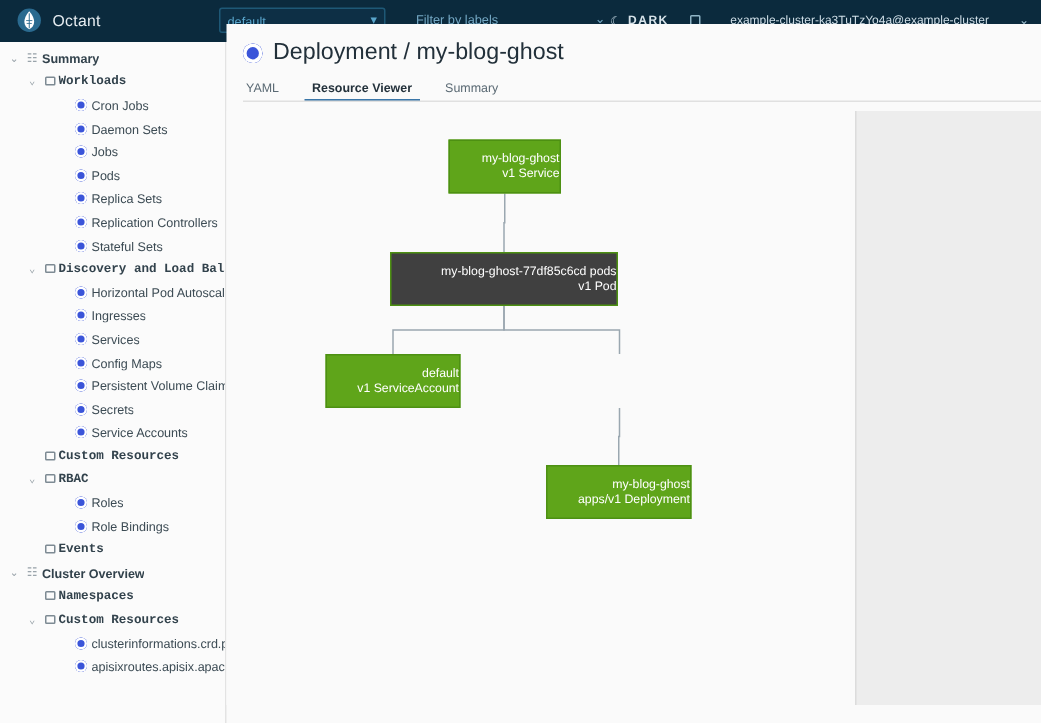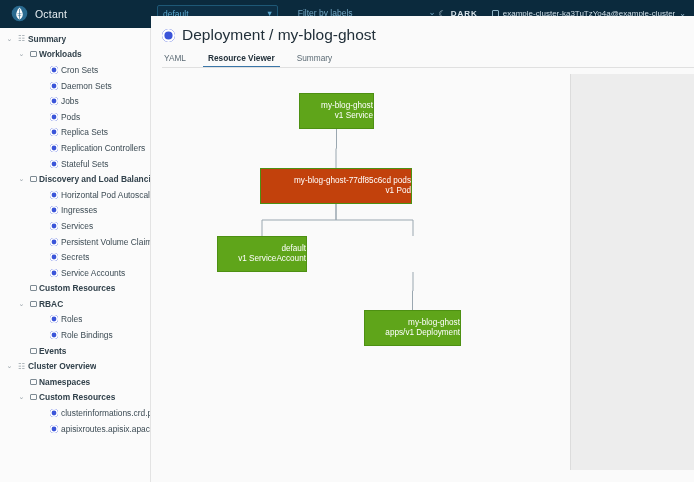--- a/index.html
+++ b/index.html
@@ -38,21 +38,21 @@
     display: flex; align-items: center; justify-content: space-between;
     padding: 0 3px 1px 3px;
   }
   .lbl-filter span { color: #74a8c4; font-size: 8.5px; }
   .chev { color: #3f87ad; font-size: 8px; line-height: 1; }
 
   .hdr-right { margin-left: auto; display: flex; align-items: center; gap: 14px; padding-right: 8px; }
   .dark-toggle { display: flex; align-items: center; gap: 4px; cursor: pointer; }
   .dark-toggle .moon { color: #b8cbd6; font-size: 9px; }
   .dark-toggle .dk-text { color: #d7e3ea; font-size: 8px; font-weight: bold; letter-spacing: 1px; }
-  .ctx { display: flex; align-items: center; gap: 4px; }
+  .ctx { display: flex; align-items: center; gap: 20px; }
   .ctx .sq {
     width: 7px; height: 7px; border: 1px solid #8fb4c6; border-radius: 1px;
     display: inline-block;
   }
   .ctx .ctx-text { color: #cfdee7; font-size: 8px; white-space: nowrap; }
   .ctx .ctx-caret { color: #9bbccd; font-size: 8px; }
 
   
   .sidebar {
     position: absolute; left: 0; top: 28px; width: 151px; height: 454px;
@@ -86,21 +86,21 @@
     box-shadow: inset 0 0 0 1.6px #fff, inset 0 0 0 2.6px #3b55d9;
   }
   .nav-row .dash {
     width: 13px; flex: 0 0 13px; display: flex; align-items: center; justify-content: center;
     color: #9aa4ab; font-size: 8px;
   }
   .nav-row .txt { overflow: hidden; text-overflow: clip; }
   .nav-row.bold .txt { font-weight: bold; color: #32424c; }
   
   .lvl0 { padding-left: 4px; }
-  .lvl1 { padding-left: 16px; }
+  .lvl1 { padding-left: 16px; font-family: Liberation Mono, monospace; }
   .lvl2 { padding-left: 36px; }
 
   
   .main {
     position: absolute; left: 151px; top: 16px; width: 543px; height: 454px;
     background: #fafafa;
     overflow: hidden;
   }
   .page-title-row {
     display: flex; align-items: center; gap: 7px;
@@ -205,21 +205,21 @@
         <div class="folder">
           <i></i>
         </div>
         <div class="txt">Workloads</div>
       </div>
       <div class="nav-row lvl2">
         <div class="tw"></div>
         <div class="k8s">
           <i></i>
         </div>
-        <div class="txt">Cron Sets</div>
+        <div class="txt">Cron Jobs</div>
       </div>
       <div class="nav-row lvl2">
         <div class="tw"></div>
         <div class="k8s">
           <i></i>
         </div>
         <div class="txt">Daemon Sets</div>
       </div>
       <div class="nav-row lvl2">
         <div class="tw"></div>
@@ -276,20 +276,27 @@
           <i></i>
         </div>
         <div class="txt">Ingresses</div>
       </div>
       <div class="nav-row lvl2">
         <div class="tw"></div>
         <div class="k8s">
           <i></i>
         </div>
         <div class="txt">Services</div>
+      </div>
+      <div class="nav-row lvl2">
+        <div class="tw"></div>
+        <div class="k8s">
+          <i></i>
+        </div>
+        <div class="txt">Config Maps</div>
       </div>
       <div class="nav-row lvl2">
         <div class="tw"></div>
         <div class="k8s">
           <i></i>
         </div>
         <div class="txt">Persistent Volume Claims</div>
       </div>
       <div class="nav-row lvl2">
         <div class="tw"></div>
@@ -396,21 +403,21 @@
       <svg id="graph-svg" width="419" height="396">
           <path d="M185.5 55 L185.5 74.5 L185 74.5 L185 94" fill="none" stroke="#9aa7b0" stroke-width="1"></path>
           <path d="M185 130 L185 146 L111 146 L111 162" fill="none" stroke="#9aa7b0" stroke-width="1"></path>
           <path d="M185 130 L185 146 L262 146 L262 162" fill="none" stroke="#9aa7b0" stroke-width="1"></path>
           <path d="M262 198 L262 217 L261.5 217 L261.5 236" fill="none" stroke="#9aa7b0" stroke-width="1"></path>
         </svg>
     <div class="node-label" style="left: 148px; top: 19px; width: 75px; height: 36px; background: rgb(95, 165, 26); border-color: rgb(77, 144, 18);">
           <span>my-blog-ghost</span>
           <span>v1 Service</span>
         </div>
-        <div class="node-label" style="left: 109px; top: 94px; width: 152px; height: 36px; background: #c2410c; border-color: rgb(77, 144, 18);">
+        <div class="node-label" style="left: 109px; top: 94px; width: 152px; height: 36px; background: #404040; border-color: rgb(77, 144, 18);">
           <span>my-blog-ghost-77df85c6cd pods</span>
           <span>v1 Pod</span>
         </div>
         <div class="node-label" style="left: 66px; top: 162px; width: 90px; height: 36px; background: rgb(95, 165, 26); border-color: rgb(77, 144, 18);">
           <span>default</span>
           <span>v1 ServiceAccount</span>
         </div>
         <div class="node-label" style="left: 213px; top: 236px; width: 97px; height: 36px; background: rgb(95, 165, 26); border-color: rgb(77, 144, 18);">
           <span>my-blog-ghost</span>
           <span>apps/v1 Deployment</span>

